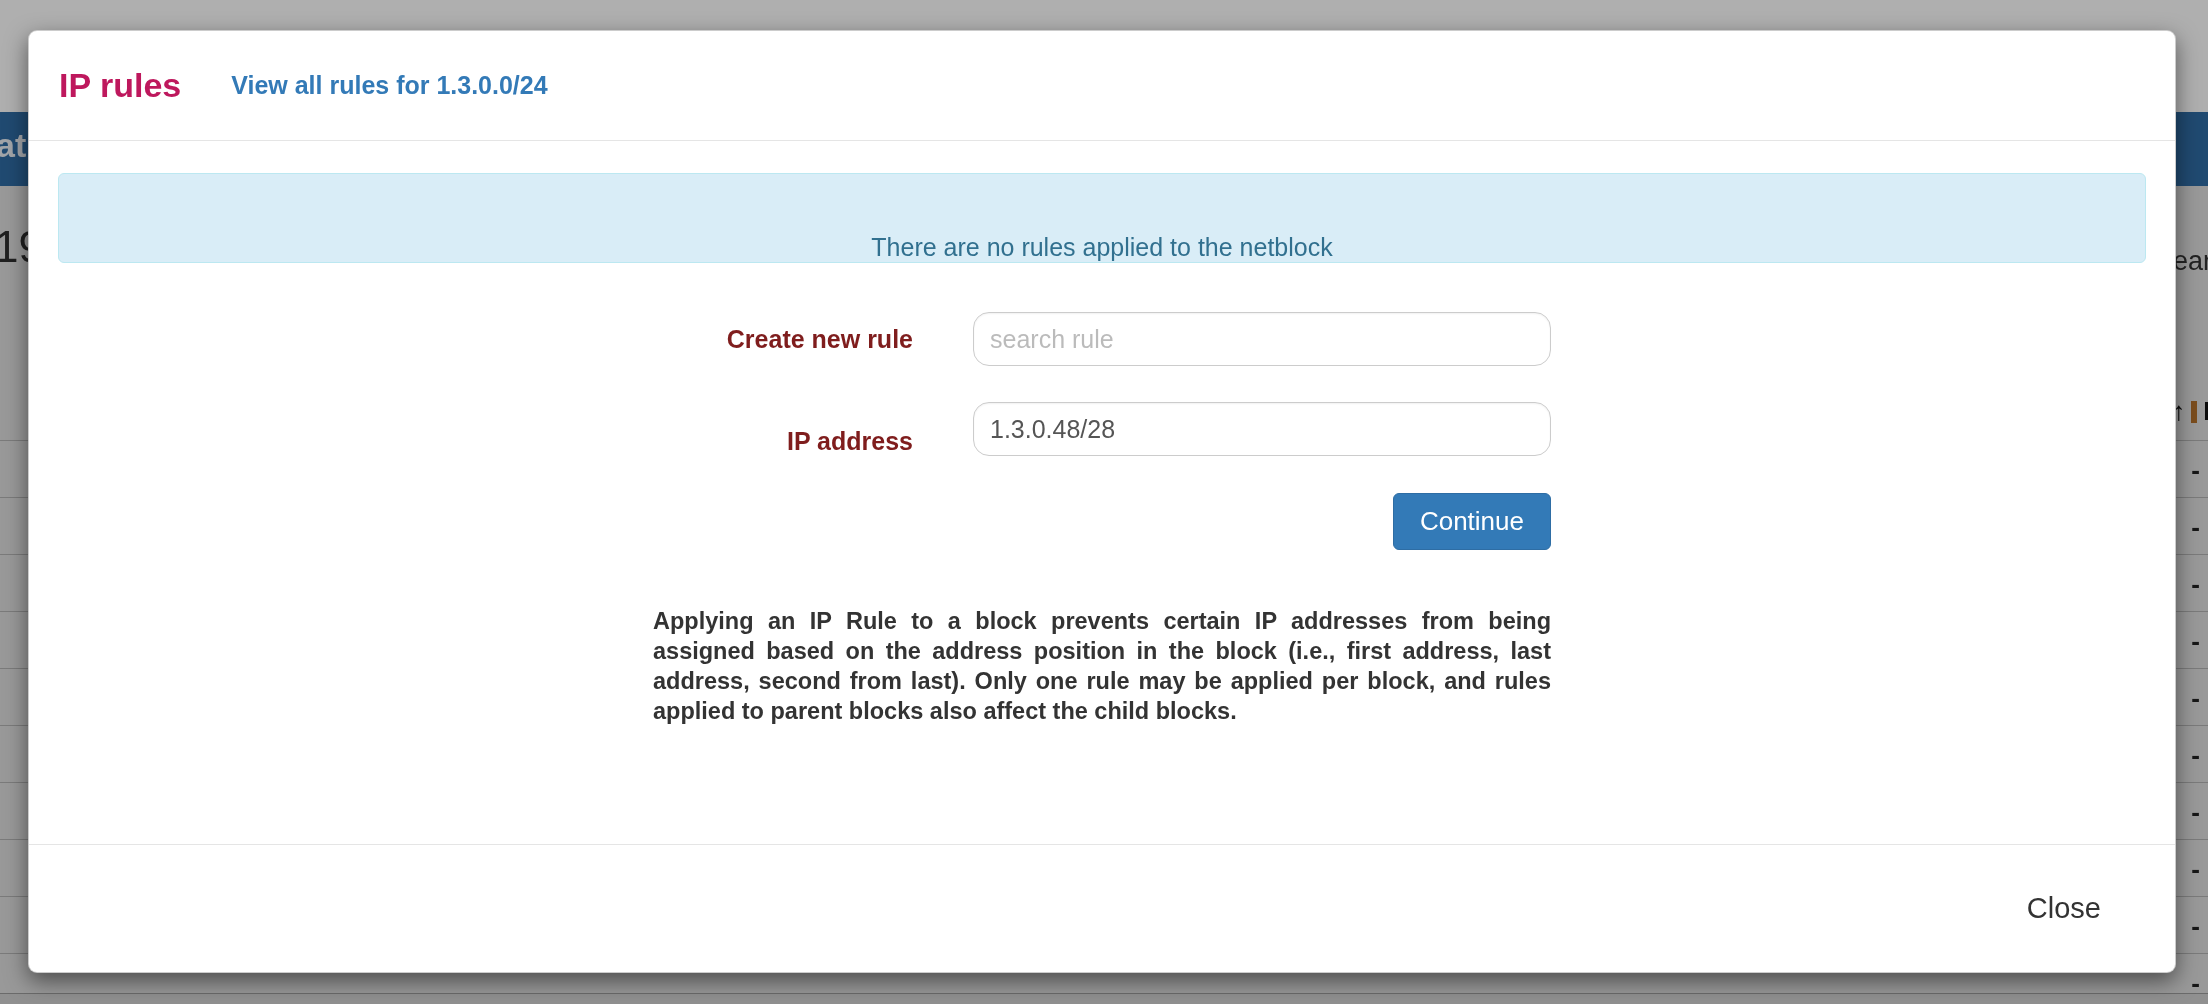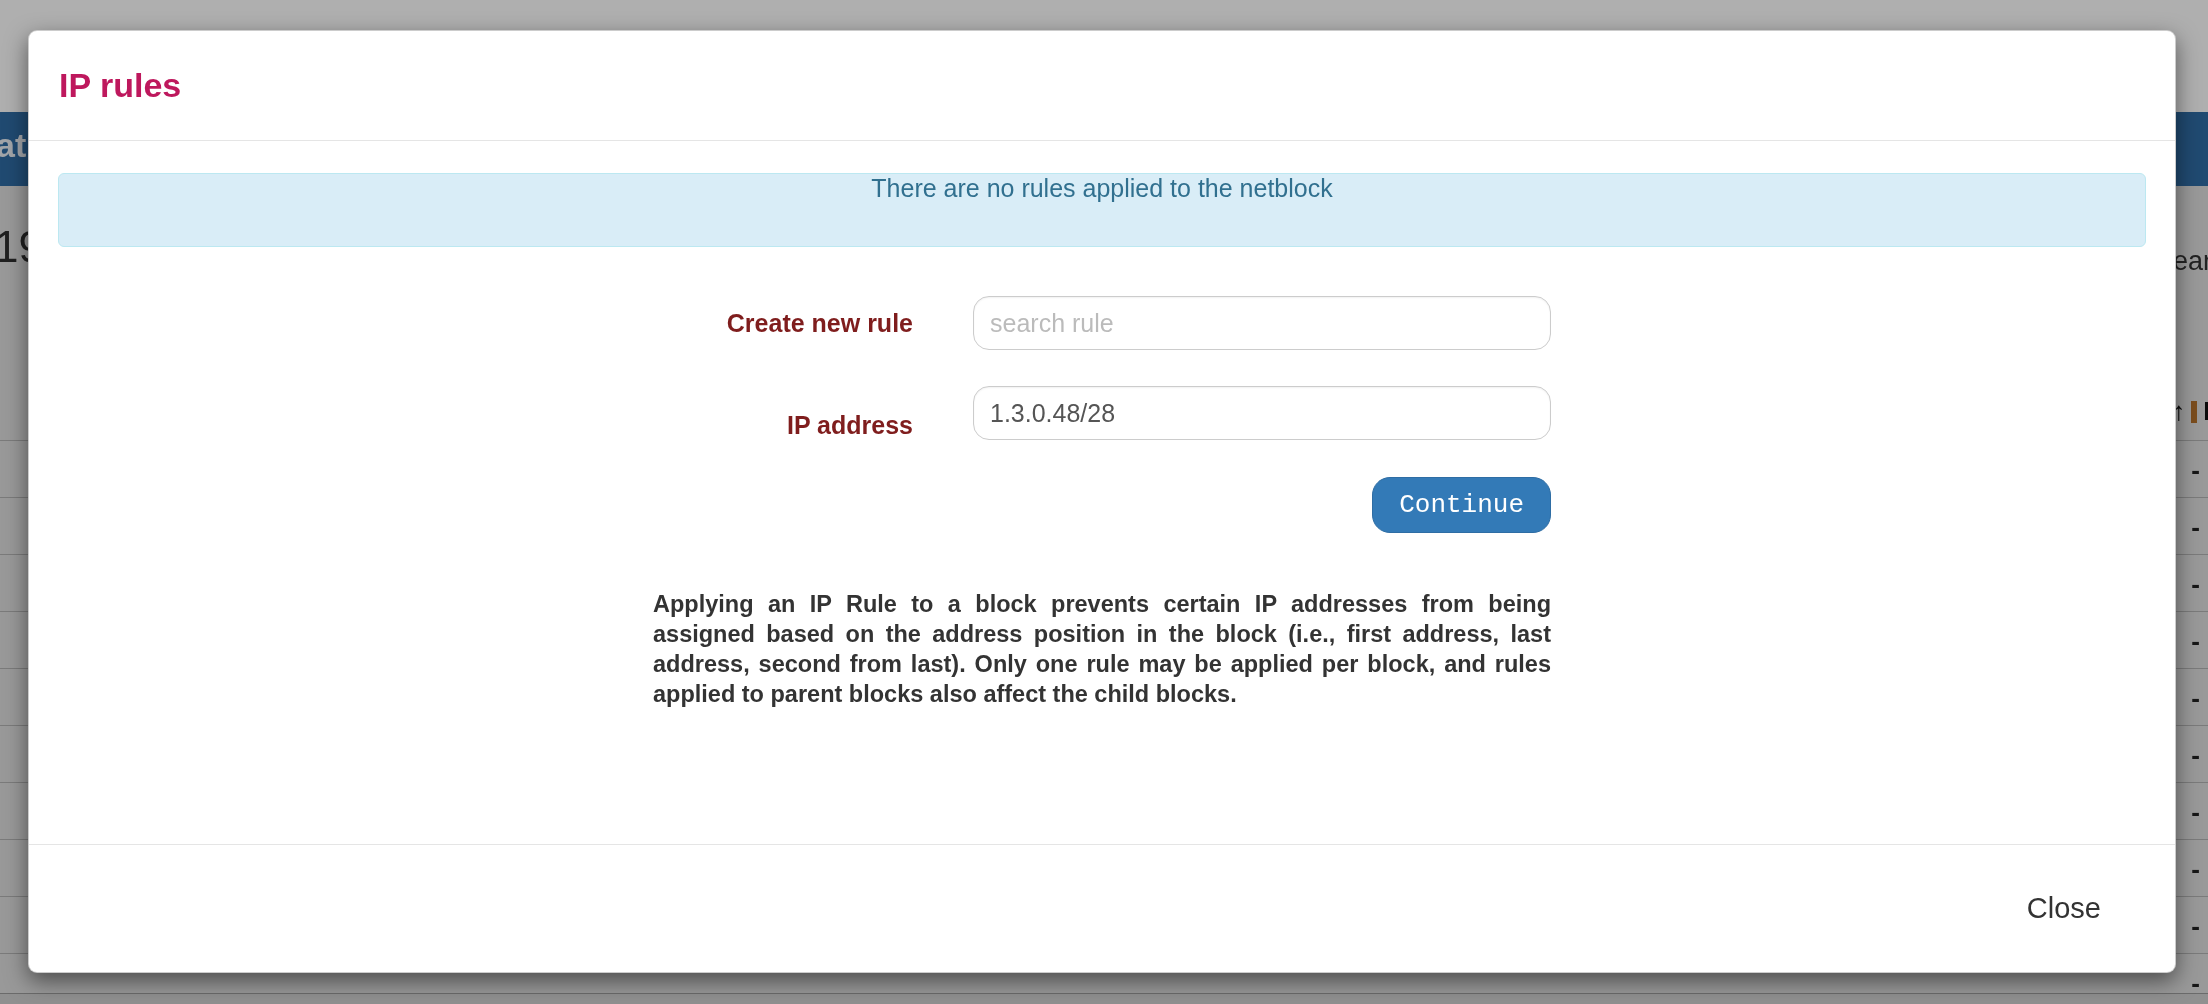--- a/index.html
+++ b/index.html
@@ -35,33 +35,33 @@
   .backdrop{position:absolute;inset:0;background:rgba(0,0,0,0.30);z-index:10;}
 
   
   .modal{position:absolute;z-index:20;left:28px;top:30px;width:2148px;height:943px;background:#fff;
          border:1px solid rgba(0,0,0,.2);border-radius:9px;box-shadow:0 8px 22px rgba(0,0,0,.5);
          display:flex;flex-direction:column;}
   .m-header{height:110px;border-bottom:1px solid #e5e5e5;display:flex;align-items:center;padding:0 30px;flex:0 0 auto;}
   .m-title{font-size:34px;font-weight:bold;color:#be185d;}
   .m-link{margin-left:50px;font-size:25px;font-weight:bold;color:#337ab7;text-decoration:none;cursor:pointer;}
   .m-body{flex:1 1 auto;padding:0 29px;position:relative;}
-  .alert-info{margin-top:32px;height:74px;background:#d9edf7;border:1px solid #bce8f1;border-radius:6px;
-              display:flex;align-items:flex-start;justify-content:center;font-size:25px;color:#31708f;}
+  .alert-info{margin-top:32px;height:90px;background:#d9edf7;border:1px solid #bce8f1;border-radius:6px;
+              display:flex;align-items:flex-end;justify-content:center;font-size:25px;color:#31708f;}
   .form-wrap{width:898px;margin:0 auto;}
   .form-row{display:flex;align-items:center;margin-top:0;}
   .row1{margin-top:49px;}
   .row2{margin-top:36px;align-items:flex-end;}
   .f-label{width:260px;text-align:right;margin-right:60px;font-size:25px;font-weight:bold;color:#7f1d1d;}
   .f-input{width:578px;height:54px;border:1px solid #ccc;border-radius:16px;padding:9px 16px;font-size:25px;color:#555;
            box-shadow:inset 0 1px 2px rgba(0,0,0,.06);outline:none;}
   .f-input::placeholder{color:#bbb;}
   .btn-row{margin-top:37px;display:flex;justify-content:flex-end;}
-  .btn-primary{background:#337ab7;border:1px solid #2e6da4;border-radius:18px;color:#fff;font-size:26px;
-               padding:12px 26px;cursor:pointer;font-family:Liberation Mono, monospace;}
+  .btn-primary{background:#337ab7;border:1px solid #2e6da4;border-radius:6px;color:#fff;font-size:26px;
+               padding:12px 26px;cursor:pointer;}
   .desc{margin-top:56px;font-size:23.5px;font-weight:bold;color:#333;line-height:30px;text-align:justify;}
   .m-footer{flex:0 0 auto;height:128px;border-top:1px solid #e5e5e5;display:flex;align-items:center;justify-content:flex-end;padding:0 56px;}
   .btn-close{background:transparent;border:none;font-size:29px;color:#333;cursor:pointer;padding:10px 18px;}
 </style>
 </head>
 <body>
 
 <div class="stage">
 
   <div class="page-bg">
@@ -112,20 +112,21 @@
         </div>
       <div class="bg-foot"></div>
     </div>
   </div>
 
   <div class="backdrop"></div>
 
   <div class="modal">
     <div class="m-header">
       <span class="m-title">IP rules</span>
+      <a class="m-link">View all rules for 1.3.0.0/24</a>
     </div>
 
     <div class="m-body">
       <div class="alert-info">
         <span>There are no rules applied to the netblock</span>
       </div>
 
       <div class="form-wrap">
         <div class="form-row row1">
           <label class="f-label">Create new rule</label>

